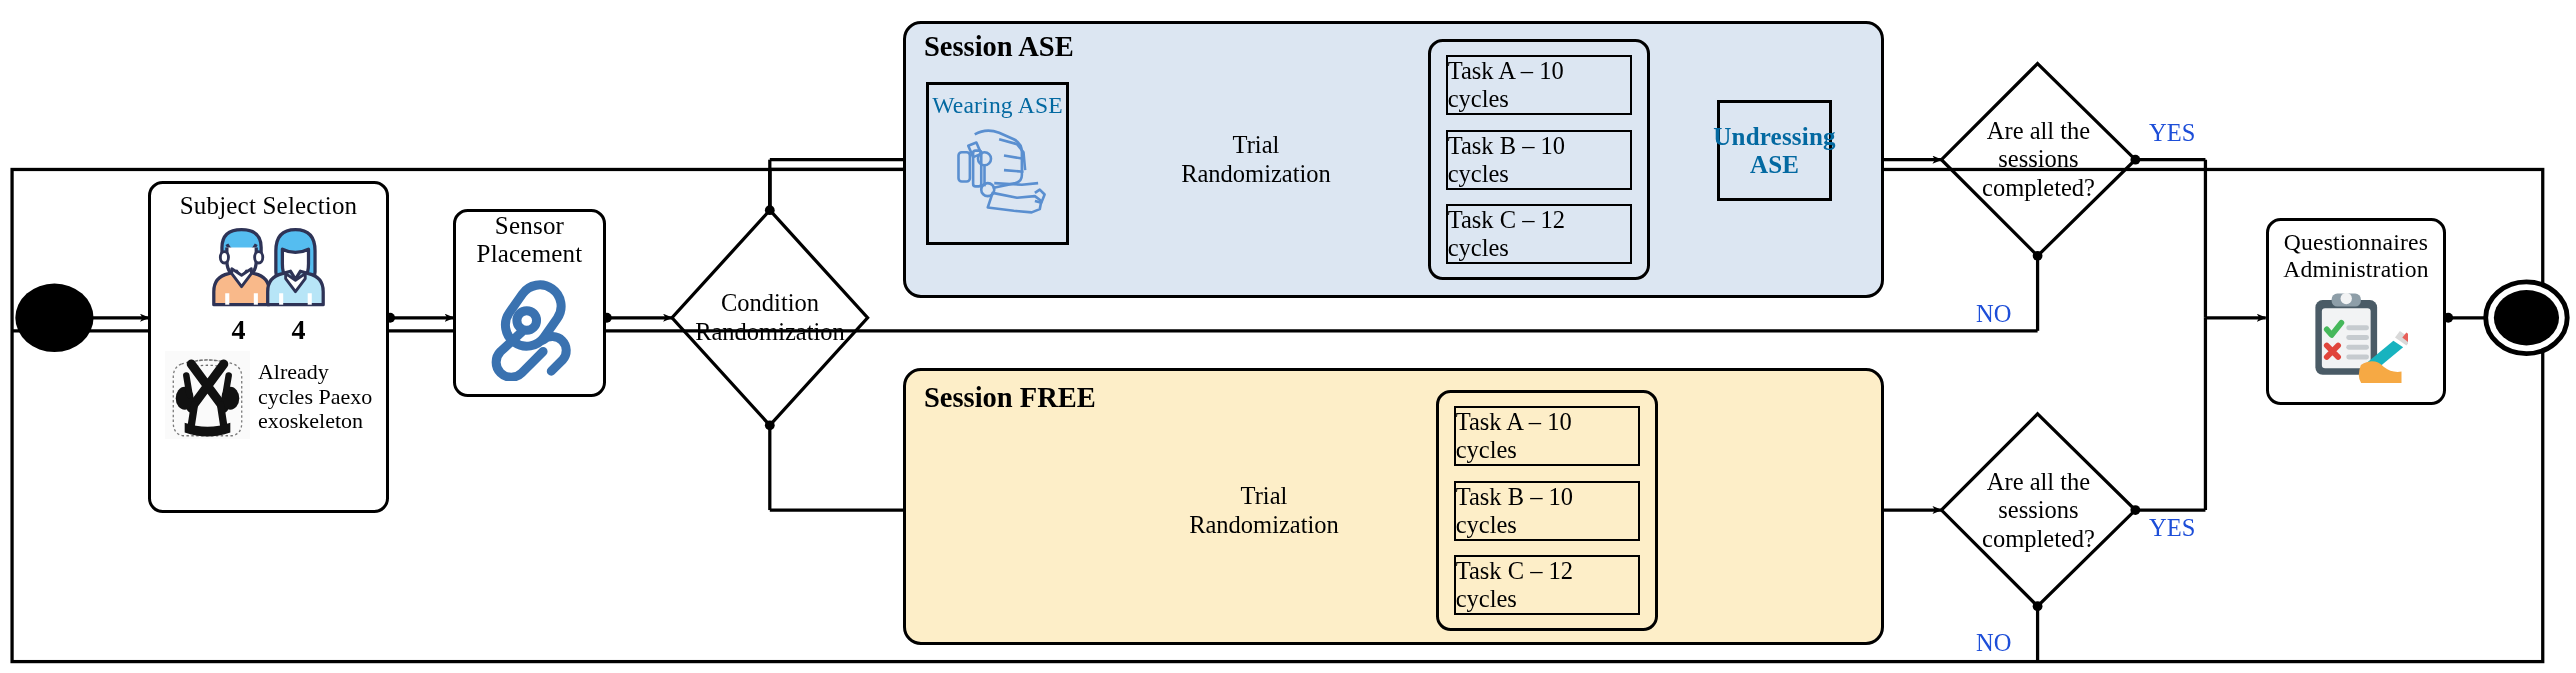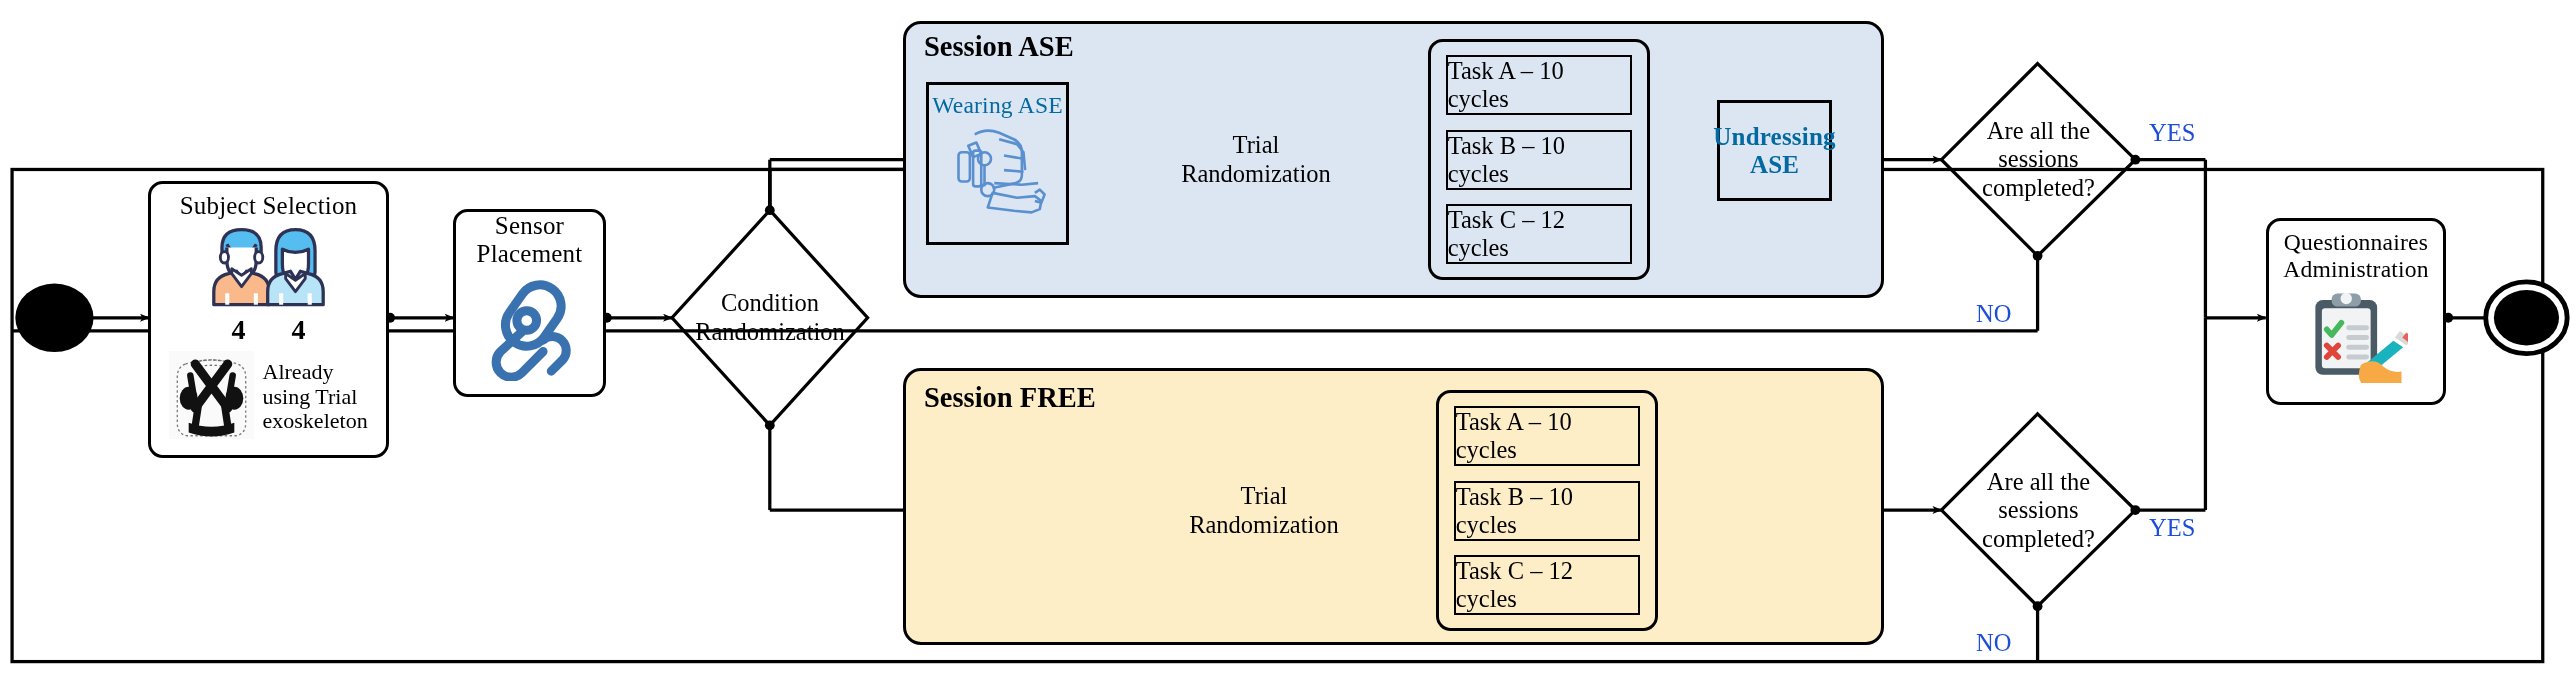--- a/index.html
+++ b/index.html
@@ -227,21 +227,21 @@
   <div class="dlabel" style="left:1948px;top:465px;width:181px;height:91px;">
     <div>
       <div>Are all the</div>
       <div>sessions</div>
       <div>completed?</div>
     </div>
   </div>
   <div class="edgelabel" style="left:2149px;top:514px;">YES</div>
   <div class="edgelabel" style="left:1976px;top:629px;">NO</div>
 
-  <div class="node rbox" style="left:148px;top:181px;width:241px;height:277px;padding:8.2px 6.5px 6.5px 6.5px;">
+  <div class="node rbox" style="left:148px;top:181px;width:241px;height:332px;padding:8.2px 6.5px 6.5px 6.5px;">
     <div class="title">Subject Selection</div>
     <span class="icon" style="margin-top:3.3px;">
       <svg width="129" height="85" viewBox="0 0 158 104">
 
         <path d="M22 30 q0 -22 24 -22 q24 0 24 22 l0 8 q0 4 -4 4 l-40 0 q-4 0 -4 -4 z" fill="#55bdf0" stroke="#2e3356" stroke-width="4" stroke-linejoin="round"></path>
         <path d="M28 26 q6 12 18 12 q12 0 18 -12" fill="#55bdf0" stroke="#2e3356" stroke-width="4" stroke-linejoin="round"></path>
         <path d="M28 30 l0 16 q0 20 18 20 q18 0 18 -20 l0 -16" fill="#fff" stroke="#2e3356" stroke-width="4" stroke-linejoin="round"></path>
         <ellipse cx="25" cy="42" rx="5" ry="7" fill="#fff" stroke="#2e3356" stroke-width="3.5"></ellipse>
         <ellipse cx="67" cy="42" rx="5" ry="7" fill="#fff" stroke="#2e3356" stroke-width="3.5"></ellipse>
         <path d="M12 100 l0 -16 q0 -18 18 -22 l10 -3 l6 10 l6 -10 l10 3 q18 4 18 22 l0 16 z" fill="#f9b98a" stroke="#2e3356" stroke-width="4" stroke-linejoin="round"></path>
@@ -270,21 +270,21 @@
           <path d="M32 16 l40 54 M72 16 l-40 54" stroke="#111" stroke-width="11" stroke-linecap="round"></path>
           <ellipse cx="24" cy="58" rx="11" ry="14" fill="#111"></ellipse>
           <ellipse cx="80" cy="58" rx="11" ry="14" fill="#111"></ellipse>
           <path d="M26 30 l4 24 M78 30 l-4 24" stroke="#111" stroke-width="8" stroke-linecap="round"></path>
           <path d="M36 66 l-4 26 M68 66 l4 26" stroke="#111" stroke-width="9" stroke-linecap="round"></path>
           <path d="M24 88 q28 10 56 0 l0 12 q-28 10 -56 0 z" fill="#111"></path>
         </svg>
       </span>
       <span class="already-text">
         <span style="display:block">Already</span>
-        <span style="display:block">using Trial</span>
+        <span style="display:block">cycles Paexo</span>
         <span style="display:block">exoskeleton</span>
       </span>
     </div>
   </div>
 
   <div class="node rbox" style="left:453px;top:209px;width:153px;height:188px;padding-top:0;justify-content:flex-start;">
     <div class="title">
       <div>Sensor</div>
       <div>Placement</div>
     </div>

